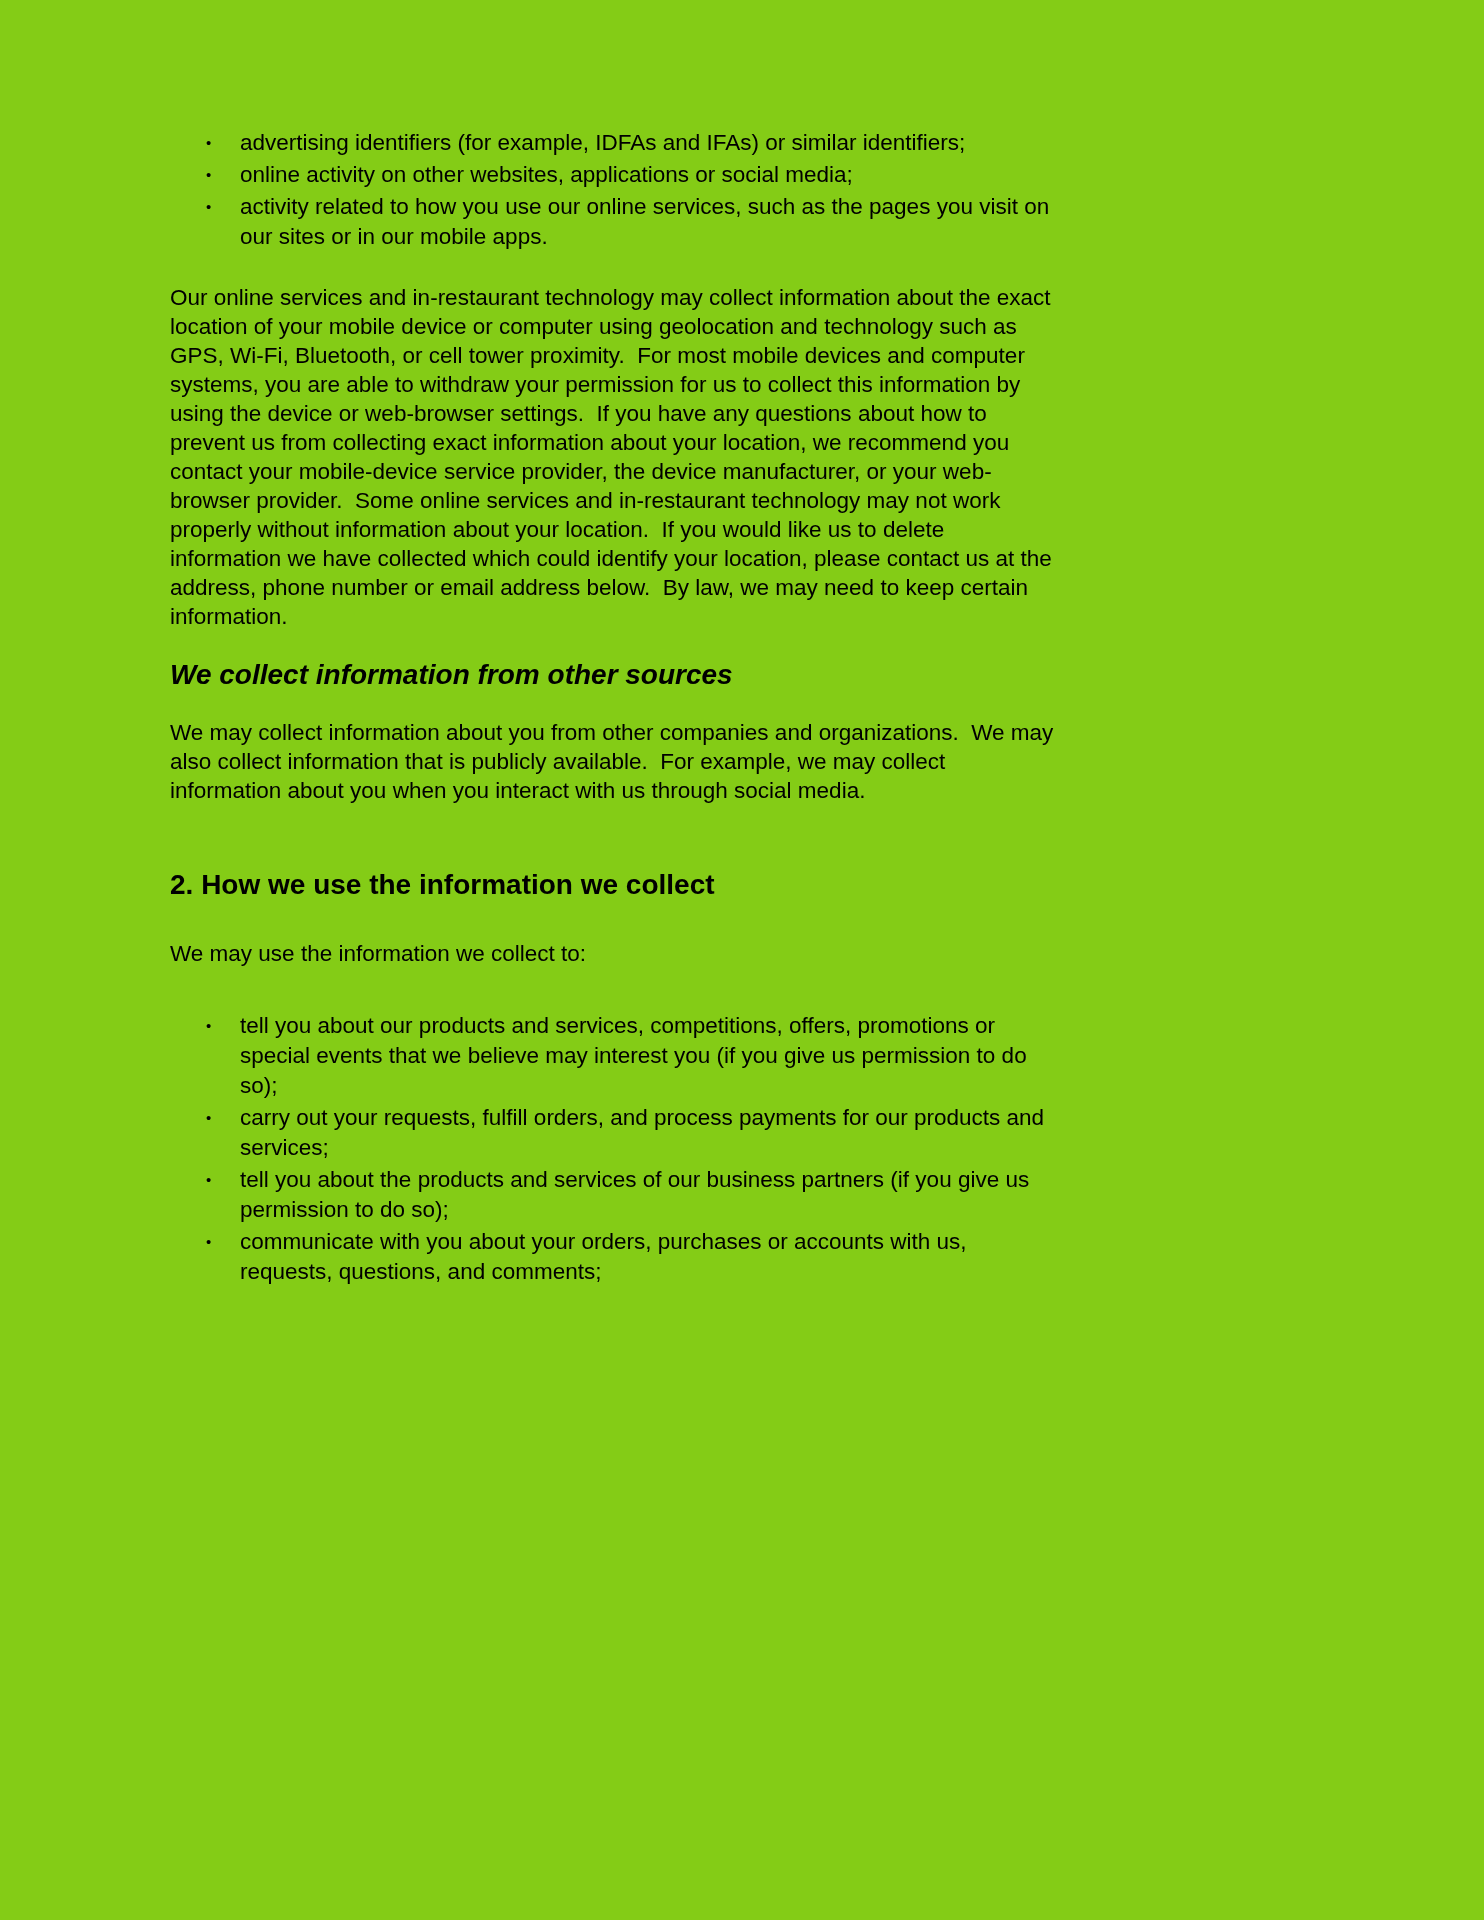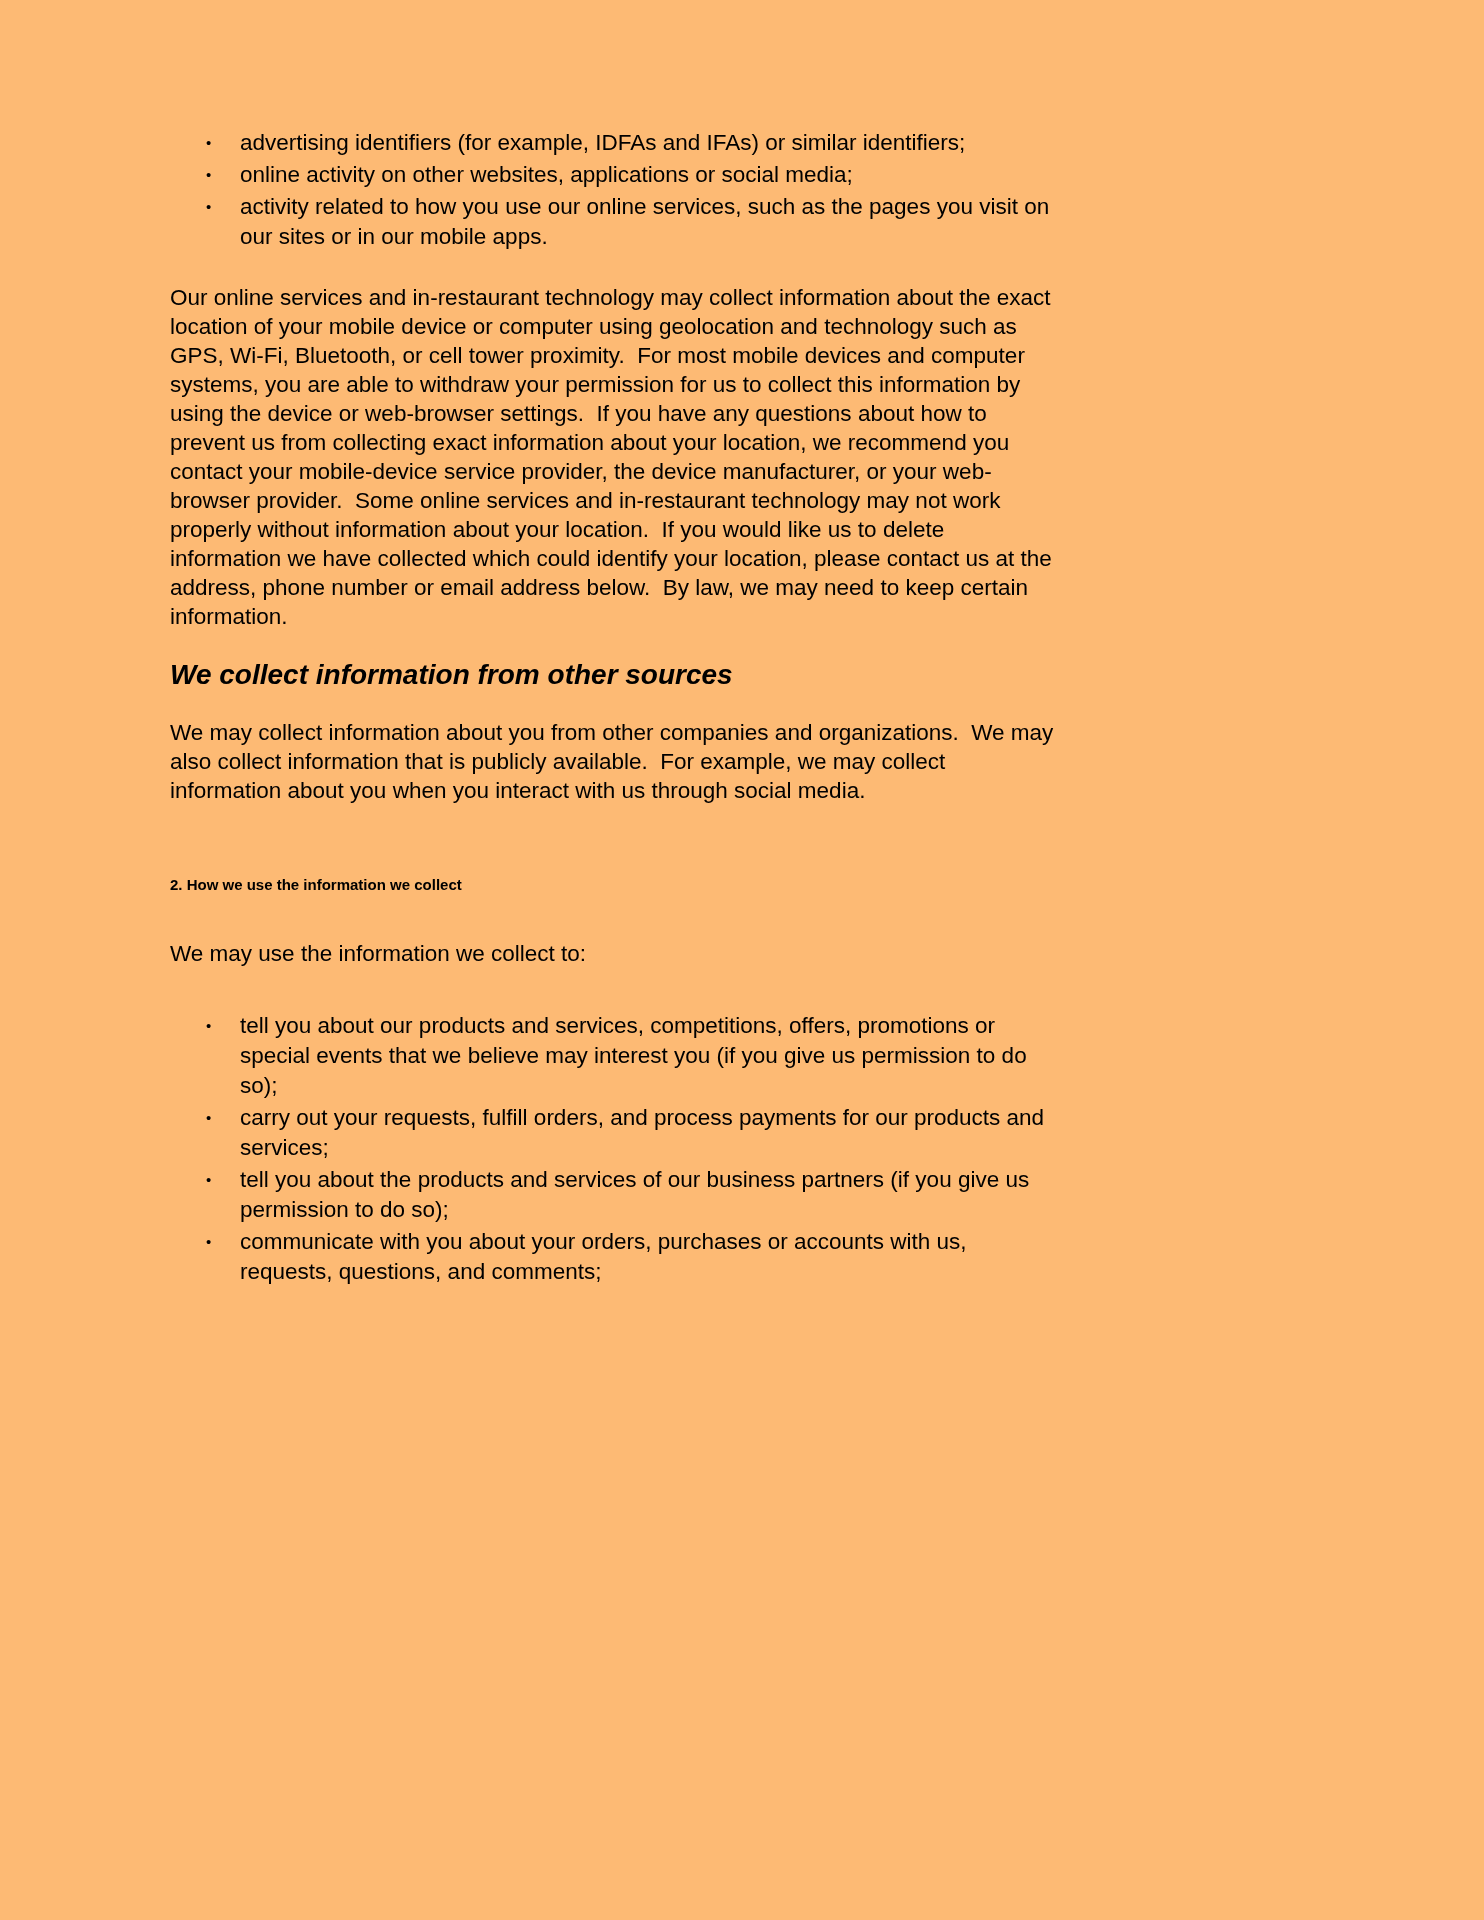--- a/index.html
+++ b/index.html
@@ -4,21 +4,21 @@
 <style>
   html, body {
     margin: 0;
     padding: 0;
     background: #ffffff;
   }
   .page {
     position: relative;
     width: 1484px;
     height: 1920px;
-    background: #fdba74;
+    background: #84cc16;
     color: #000000;
     font-family: "Liberation Sans", "DejaVu Sans", sans-serif;
     font-size: 22.5px;
     line-height: 29px;
     box-sizing: border-box;
     overflow: hidden;
   }
   .content {
     position: absolute;
     top: 128px;
@@ -53,21 +53,21 @@
     font-weight: bold;
     font-style: italic;
     margin: 29px 0 29px 0;
     font-size: 28px;
     line-height: 29px;
   }
   .heading-section {
     font-weight: bold;
     font-style: normal;
     margin: 65px 0 40px 0;
-    font-size: 15px;
+    font-size: 28px;
     line-height: 29px;
   }
   ul.bullets.use-list {
     margin-top: 43px;
   }
 </style>
 </head>
 <body>
 
 <div class="page">

